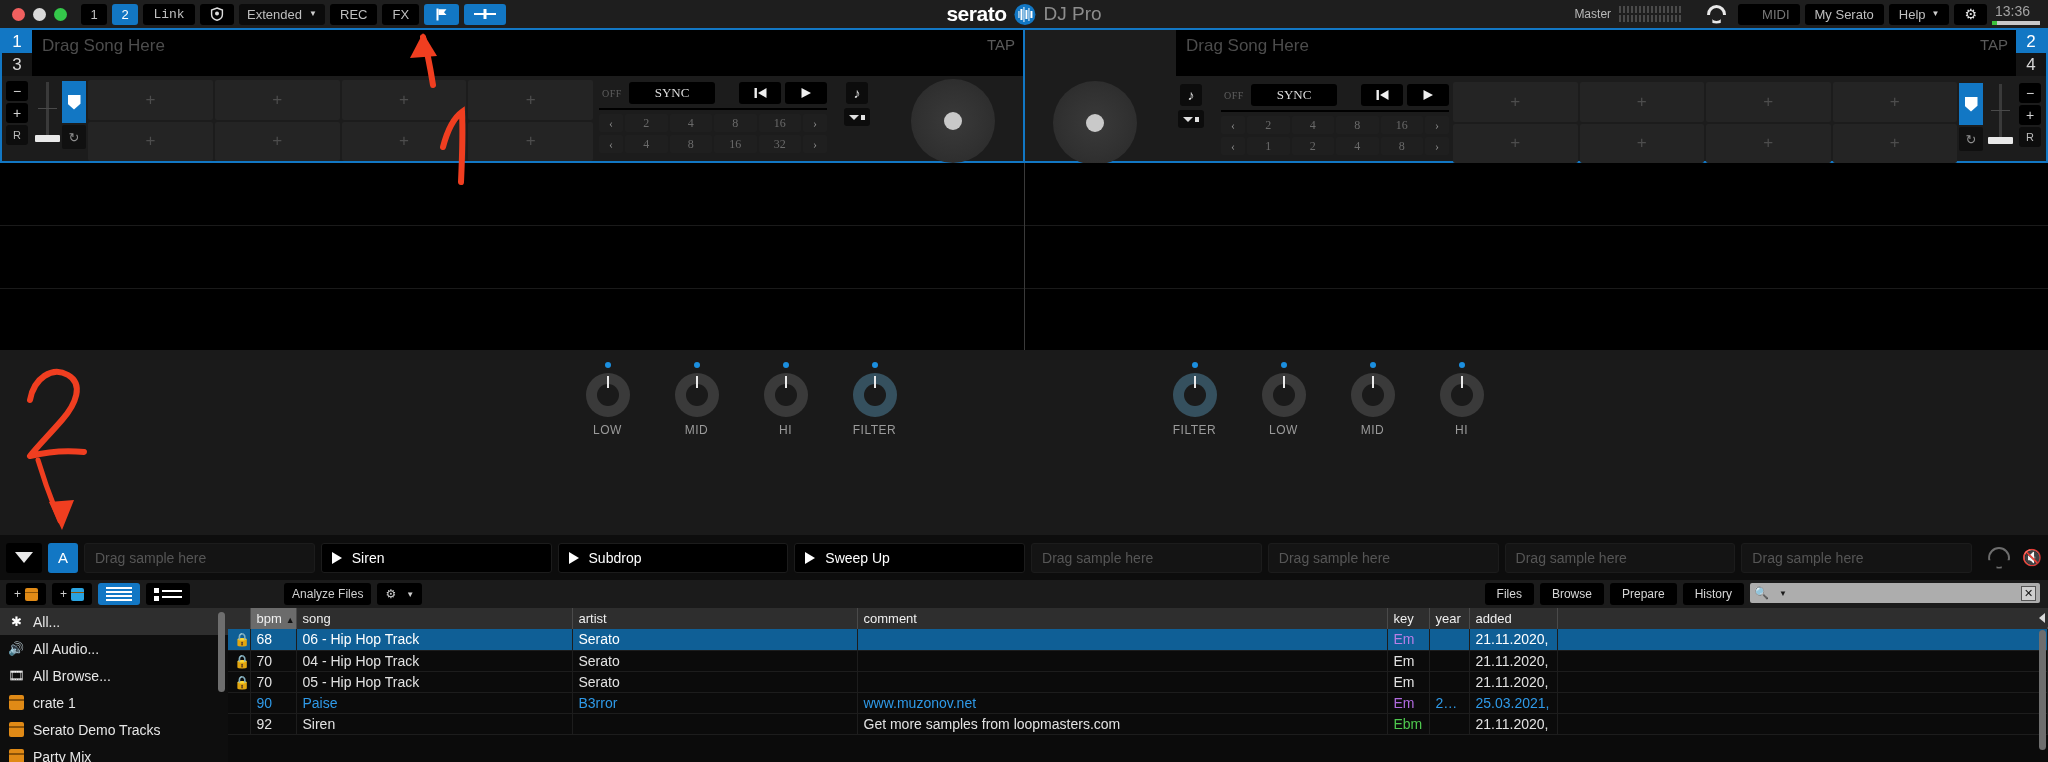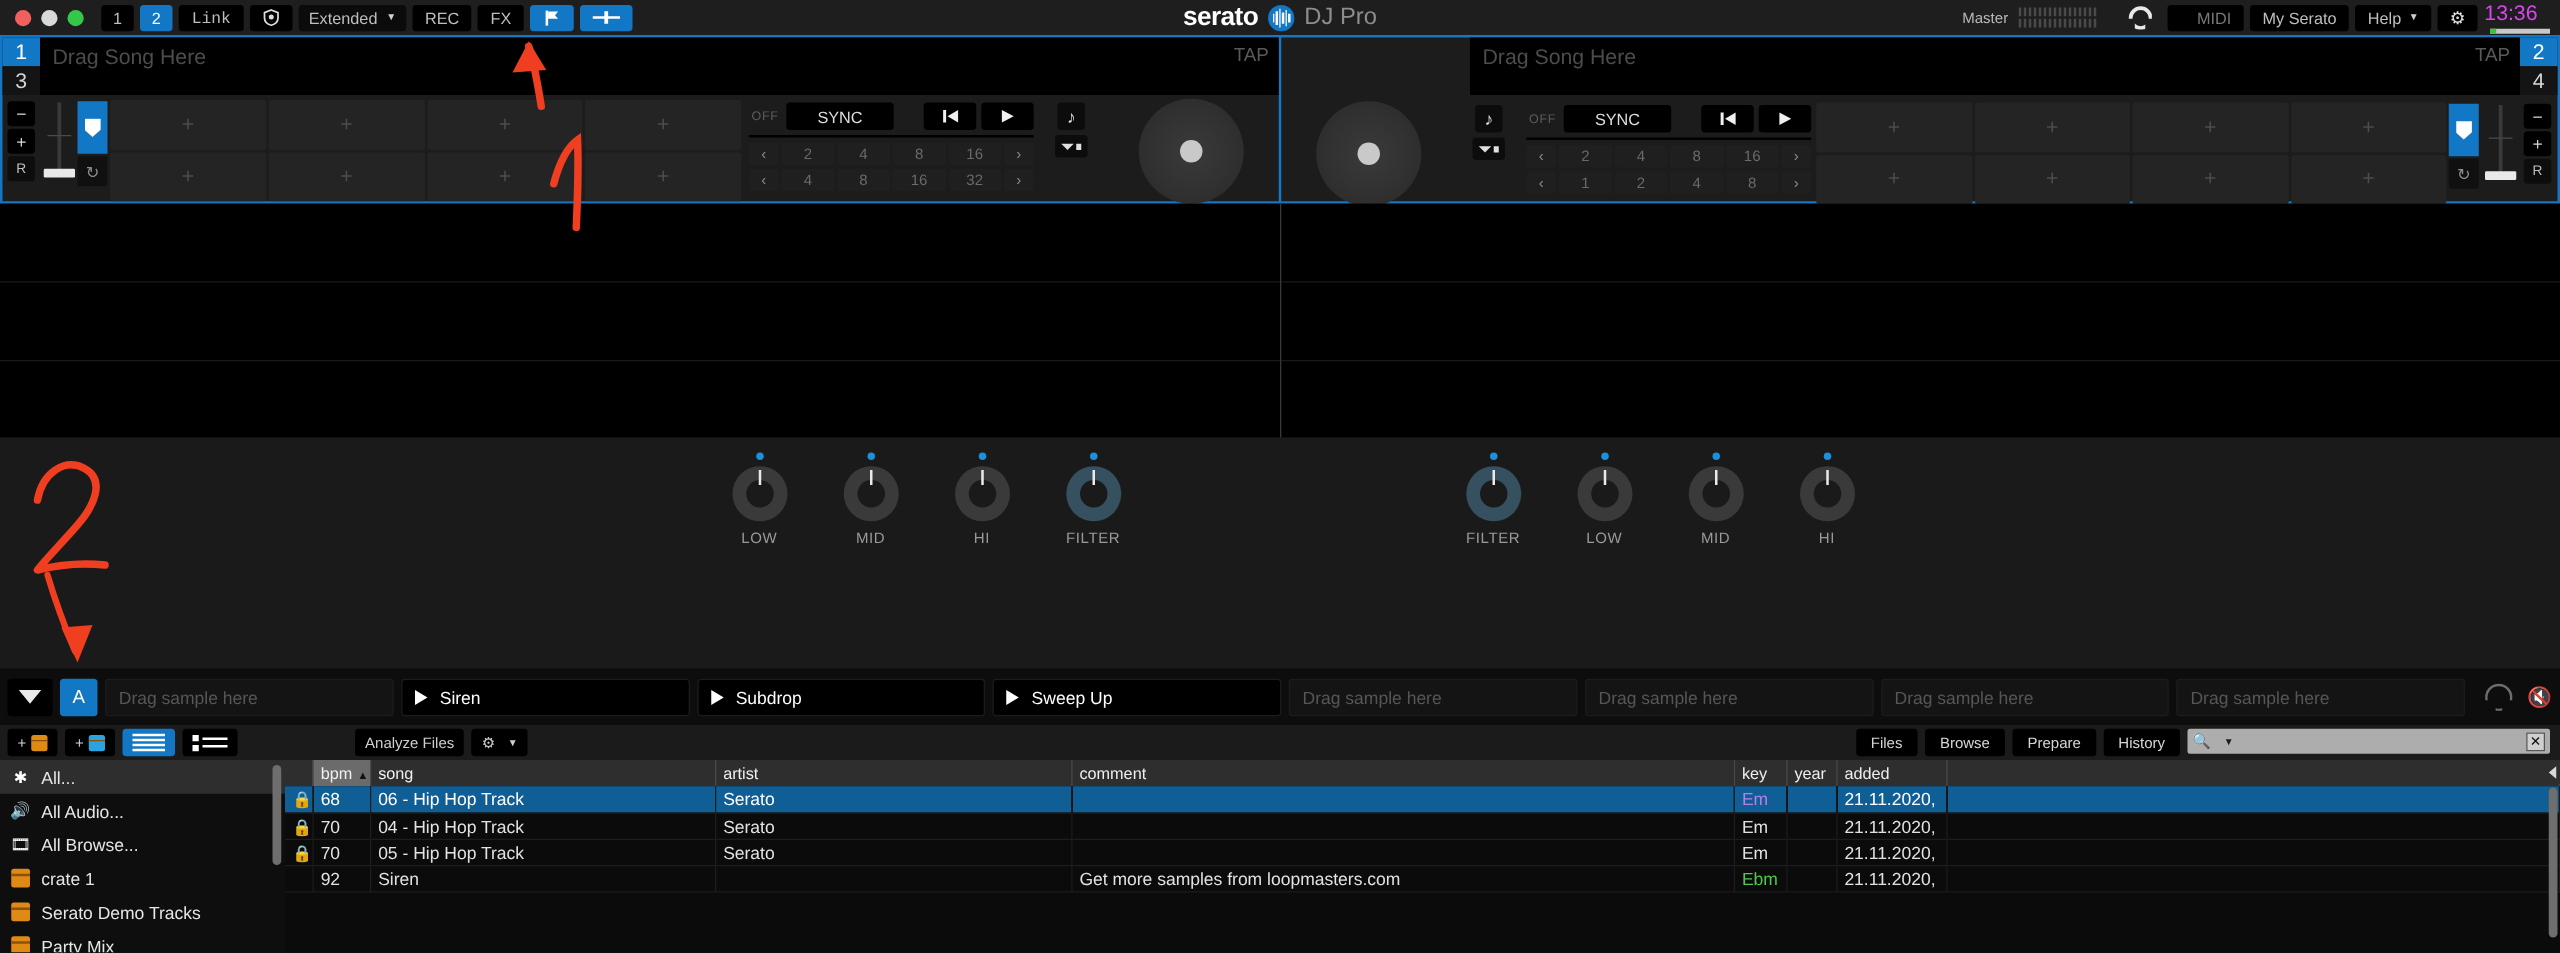--- a/index.html
+++ b/index.html
@@ -57,21 +57,21 @@
   .meter .mseg { width: 2px; height: 7px; background: #4a4a4a; }
   .hp-icon { width: 19px; height: 19px; margin: 0 12px; position: relative; }
   .hp-icon::before {
     content: ""; position: absolute; inset: 0;
     border: 3px solid #e8e8e8; border-radius: 50%;
     clip-path: polygon(0 0, 100% 0, 100% 55%, 72% 55%, 72% 100%, 28% 100%, 28% 55%, 0 55%);
   }
   .hp-icon::after {
     content:""; position:absolute; left:1px; right:1px; bottom:0; height:9px;
   }
-  .clock { font-size: 17px; color: #d946ef; padding-right: 10px; text-align:left;}
+  .clock { font-size: 14px; color: #a3a3a3; padding-right: 10px; text-align:left;}
   .clockwrap { display:flex; flex-direction:column; align-items:flex-end; padding-right:8px;}
   .battbar { width: 48px; height: 4px; background: #c8c8c8; margin-top:2px; position:relative;}
   .battbar i { position:absolute; left:0; top:0; bottom:0; width:5px; background:#3cc23c;}
   .gear-glyph { font-size: 14px; color: #e4e4e4; }
 
   
   .decks {
     position: absolute; left: 0; top: 28px; width: 2048px; height: 135px;
     display: flex;
   }
@@ -111,21 +111,21 @@
   .fader-knob { position:absolute; left:-11px; bottom:-2px; width:25px; height:7px; background:#e9e9e9; border-radius:1px;}
 
   .vinylcol { width: 26px; display:flex; flex-direction:column; gap:2px; padding-top:3px;}
   .vbtn { width:24px; height:42px; background:#1277c4; display:flex;align-items:center;justify-content:center;}
   .shield { width:13px; height:15px; background:#fff; clip-path: polygon(0 0,100% 0,100% 62%,50% 100%,0 62%); }
   .sync-rot { width:24px;height:24px;background:#101010;display:flex;align-items:center;justify-content:center;color:#8e8e8e;font-size:13px;border-radius:2px;}
 
   .cuegrid { flex: 1; display: grid; grid-template-columns: repeat(4, 1fr); grid-template-rows: repeat(2, 1fr); gap: 2px; padding: 2px 2px 2px 0; }
   .cue { background: #242424; display:flex;align-items:center;justify-content:center; color:#4d4d4d; font-size:17px; border-radius:2px;}
 
-  .transport { width: 236px; padding: 4px 4px 2px 4px; display:flex; flex-direction:column; gap:3px;}
+  .transport { width: 236px; padding: 4px 4px 2px 4px; display:flex; flex-direction:column; gap:3px;font-family:Liberation Serif, serif;}
   .trow1 { display:flex; align-items:center; gap:4px; height:22px;}
   .off-lbl { font-size:10px; color:#5d5d5d; width:26px; text-align:center; letter-spacing:0.5px;}
   .sync-btn { flex:0 0 86px; height:22px; background:#000; border-radius:3px; display:flex;align-items:center;justify-content:center;font-size:13px;color:#ddd;}
   .spacer8 { flex:1; }
   .tp { width:42px;height:22px;background:#000;border-radius:3px;display:flex;align-items:center;justify-content:center;color:#f0f0f0;font-size:12px;}
   .bar-line { height:2px; background:#000; margin: 1px 0;}
   .trow2 { display:flex; gap:2px; height:18px;}
   .lp { flex:1; background:#1f1f1f; display:flex;align-items:center;justify-content:center;font-size:12px;color:#6a6a6a;border-radius:2px;}
   .lp.arrow { flex:0 0 24px; color:#8a8a8a; }
   .trow3 { display:flex; gap:2px; height:18px;}
@@ -767,20 +767,31 @@
             <td class="lock"><span class="lockglyph">🔒</span></td>
             <td>70</td>
             <td>05 - Hip Hop Track</td>
             <td>Serato</td>
             <td></td>
             <td class="key">Em</td>
             <td></td>
             <td>21.11.2020,</td>
             <td></td>
           </tr>
+          <tr class="trow blue">
+            <td class="lock"></td>
+            <td>90</td>
+            <td>Paise</td>
+            <td>B3rror</td>
+            <td>www.muzonov.net</td>
+            <td class="key">Em</td>
+            <td>2019</td>
+            <td>25.03.2021,</td>
+            <td></td>
+          </tr>
           <tr class="trow">
             <td class="lock"></td>
             <td>92</td>
             <td>Siren</td>
             <td></td>
             <td>Get more samples from loopmasters.com</td>
             <td class="key green">Ebm</td>
             <td></td>
             <td>21.11.2020,</td>
             <td></td>

